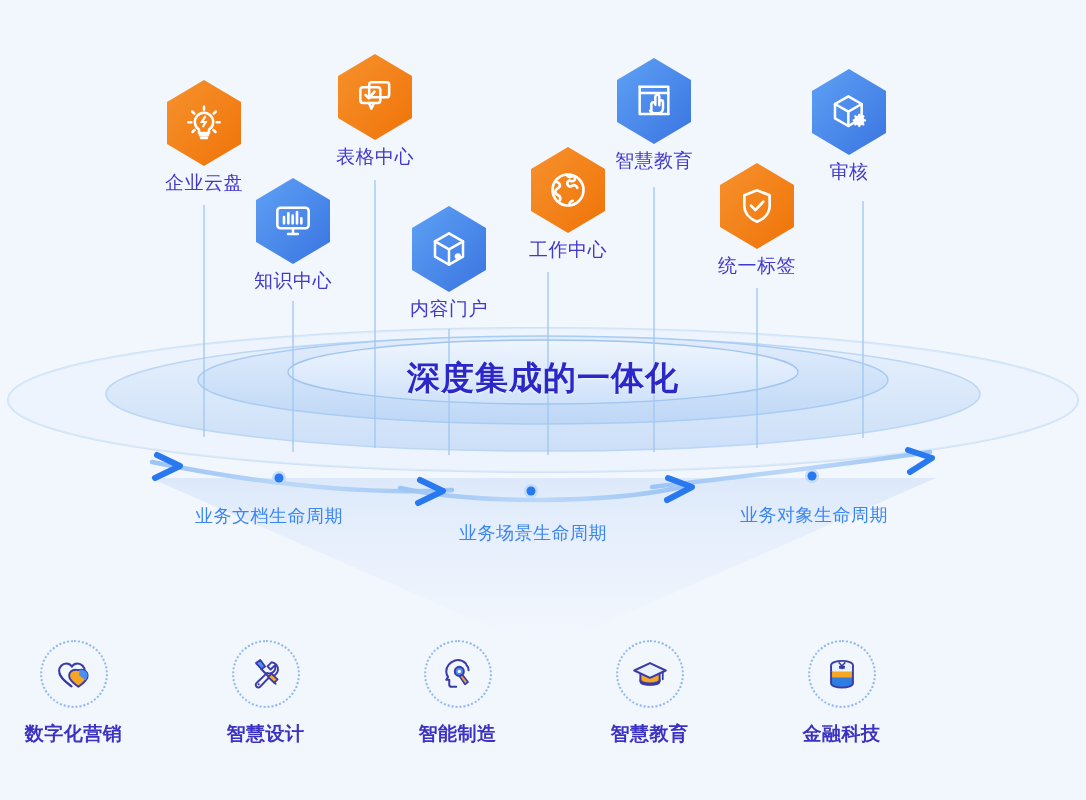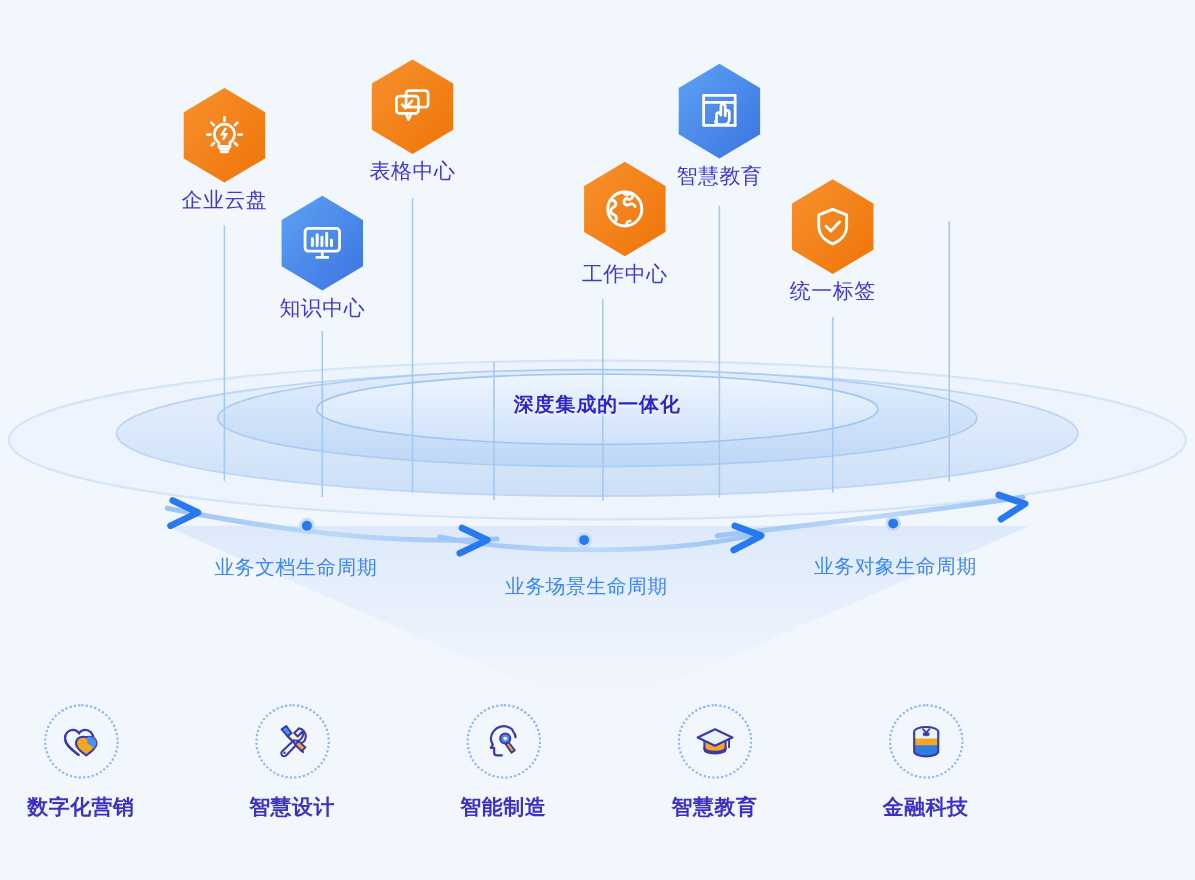--- a/index.html
+++ b/index.html
@@ -21,21 +21,21 @@
   .hex .hexbg{position:absolute;inset:0;}
   .hex svg.glyph{position:relative;width:40px;height:40px;}
   .node .label{
     margin-top:6px;font-size:19px;font-weight:400;color:#4138cc;
     white-space:nowrap;letter-spacing:.5px;line-height:1.1;
   }
 
   
   #center-title{
     position:absolute;left:0;top:356px;width:1086px;text-align:center;
-    font-size:18px;font-weight:bold;color:#2b27c8;letter-spacing:1px;
+    font-size:33px;font-weight:bold;color:#2b27c8;letter-spacing:1px;
     text-shadow:0 1px 2px rgba(255,255,255,.8);
   }
 
   
   .lc-label{
     position:absolute;font-size:18px;color:#3b86f7;white-space:nowrap;
     letter-spacing:.5px;
   }
 
   
@@ -198,20 +198,39 @@
         <rect x="2.6" y="4" width="18.8" height="12.4" rx="1.8"></rect>
         <path d="M9 19.8h6M12 16.4v3.4"></path>
         <g stroke-width="1.6">
           <path d="M6.6 13.4V9.6M9.2 13.4V7.4M11.8 13.4v-4.6M14.4 13.4V6.6M17 13.4v-3"></path>
         </g>
       </svg>
     </div>
     <div class="label">知识中心</div>
   </div>
 
+  <div class="node" style="left:410px;top:205px;">
+    <div class="hex">
+      <svg class="hexbg" viewBox="0 0 78 88">
+        <defs>
+            <linearGradient id="hbB" x1="0" y1="0" x2="1" y2="1">
+          <stop offset="0%" stop-color="#5ea1f5"></stop>
+              <stop offset="100%" stop-color="#3a74e0"></stop>
+        </linearGradient>
+          </defs>
+        <polygon points="39,1 76,23 76,65 39,87 2,65 2,23" fill="url(#hbB)"></polygon>
+      </svg>
+      <svg class="glyph" viewBox="0 0 24 24" fill="none" stroke="#fff" stroke-width="1.5" stroke-linecap="round" stroke-linejoin="round">
+        <path d="M12 2.6l8.4 4.8v9.2L12 21.4 3.6 16.6V7.4z"></path>
+        <path d="M3.6 7.4L12 12.2l8.4-4.8M12 12.2v9.2"></path>
+        <circle cx="17.3" cy="16.4" r="1.9" fill="#fff" stroke="none"></circle>
+      </svg>
+    </div>
+    <div class="label">内容门户</div>
+  </div>
 
   <div class="node" style="left:509px;top:146px;margin-left:20px;">
     <div class="hex">
       <svg class="hexbg" viewBox="0 0 78 88">
         <defs>
             <linearGradient id="hoC" x1="0" y1="0" x2="1" y2="1">
           <stop offset="0%" stop-color="#f7912d"></stop>
               <stop offset="100%" stop-color="#ef7408"></stop>
         </linearGradient>
           </defs>
@@ -260,20 +279,40 @@
         <polygon points="39,1 76,23 76,65 39,87 2,65 2,23" fill="url(#hoD)"></polygon>
       </svg>
       <svg class="glyph" viewBox="0 0 24 24" fill="none" stroke="#fff" stroke-width="1.6" stroke-linecap="round" stroke-linejoin="round">
         <path d="M12 2.6l7.6 3v6.2c0 4.2-3 7.8-7.6 9.6-4.6-1.8-7.6-5.4-7.6-9.6V5.6z"></path>
         <path d="M8.4 11.8l2.6 2.6 4.8-5"></path>
       </svg>
     </div>
     <div class="label">统一标签</div>
   </div>
 
+  <div class="node" style="left:810px;top:68px;">
+    <div class="hex">
+      <svg class="hexbg" viewBox="0 0 78 88">
+        <defs>
+            <linearGradient id="hbD" x1="0" y1="0" x2="1" y2="1">
+          <stop offset="0%" stop-color="#5ea1f5"></stop>
+              <stop offset="100%" stop-color="#3a74e0"></stop>
+        </linearGradient>
+          </defs>
+        <polygon points="39,1 76,23 76,65 39,87 2,65 2,23" fill="url(#hbD)"></polygon>
+      </svg>
+      <svg class="glyph" viewBox="0 0 24 24" fill="none" stroke="#fff" stroke-width="1.5" stroke-linecap="round" stroke-linejoin="round">
+        <path d="M11.6 2.6l8 4.6v8.6l-8 4.6-8-4.6V7.2z"></path>
+        <path d="M3.6 7.2l8 4.6 8-4.6M11.6 11.8v8.6"></path>
+        <circle cx="18.2" cy="17" r="2.6" fill="#fff" stroke="#fff" stroke-width="1"></circle>
+        <path d="M18.2 13.6v1M18.2 19.4v1M14.8 17h1M20.6 17h1M15.8 14.6l.7.7M19.9 18.7l.7.7M20.6 14.6l-.7.7M16.5 18.7l-.7.7" stroke="#fff" stroke-width="1.4"></path>
+      </svg>
+    </div>
+    <div class="label">审核</div>
+  </div>
 
   <div id="industries">
 
     <div class="ind">
       <div class="ring">
         <svg viewBox="0 0 48 48">
           <path d="M21 38C14 32.5 7 27.5 7 20.5 7 15.8 10.6 12 15.2 12c2.7 0 5 1.3 6.4 3.4C23 13.3 25.3 12 28 12c4.6 0 8.2 3.8 8.2 8.5" fill="none" stroke="#3b3ba8" stroke-width="2.4" stroke-linecap="round"></path>
           <path d="M21 38c-6-4.6-11.6-8.8-13.4-14" fill="none" stroke="#3b3ba8" stroke-width="2.4" stroke-linecap="round"></path>
           <path d="M30 19.5c3.4-1 7.6.4 9 3.6 1.7 3.9-.6 7.6-3.6 10.4-1.8 1.7-4.2 3.5-6.4 5.1-2.2-1.6-4.6-3.4-6.4-5.1-3-2.8-5.3-6.5-3.6-10.4 1.4-3.2 5.6-4.6 9-3.6z" fill="#f5a623" stroke="#3b3ba8" stroke-width="2.2" stroke-linejoin="round"></path>
           <path d="M30 19.5c3.4-1 7.6.4 9 3.6 1.2 2.8.2 5.5-1.8 7.9l-7.2-5.3z" fill="#4a90f0"></path>

